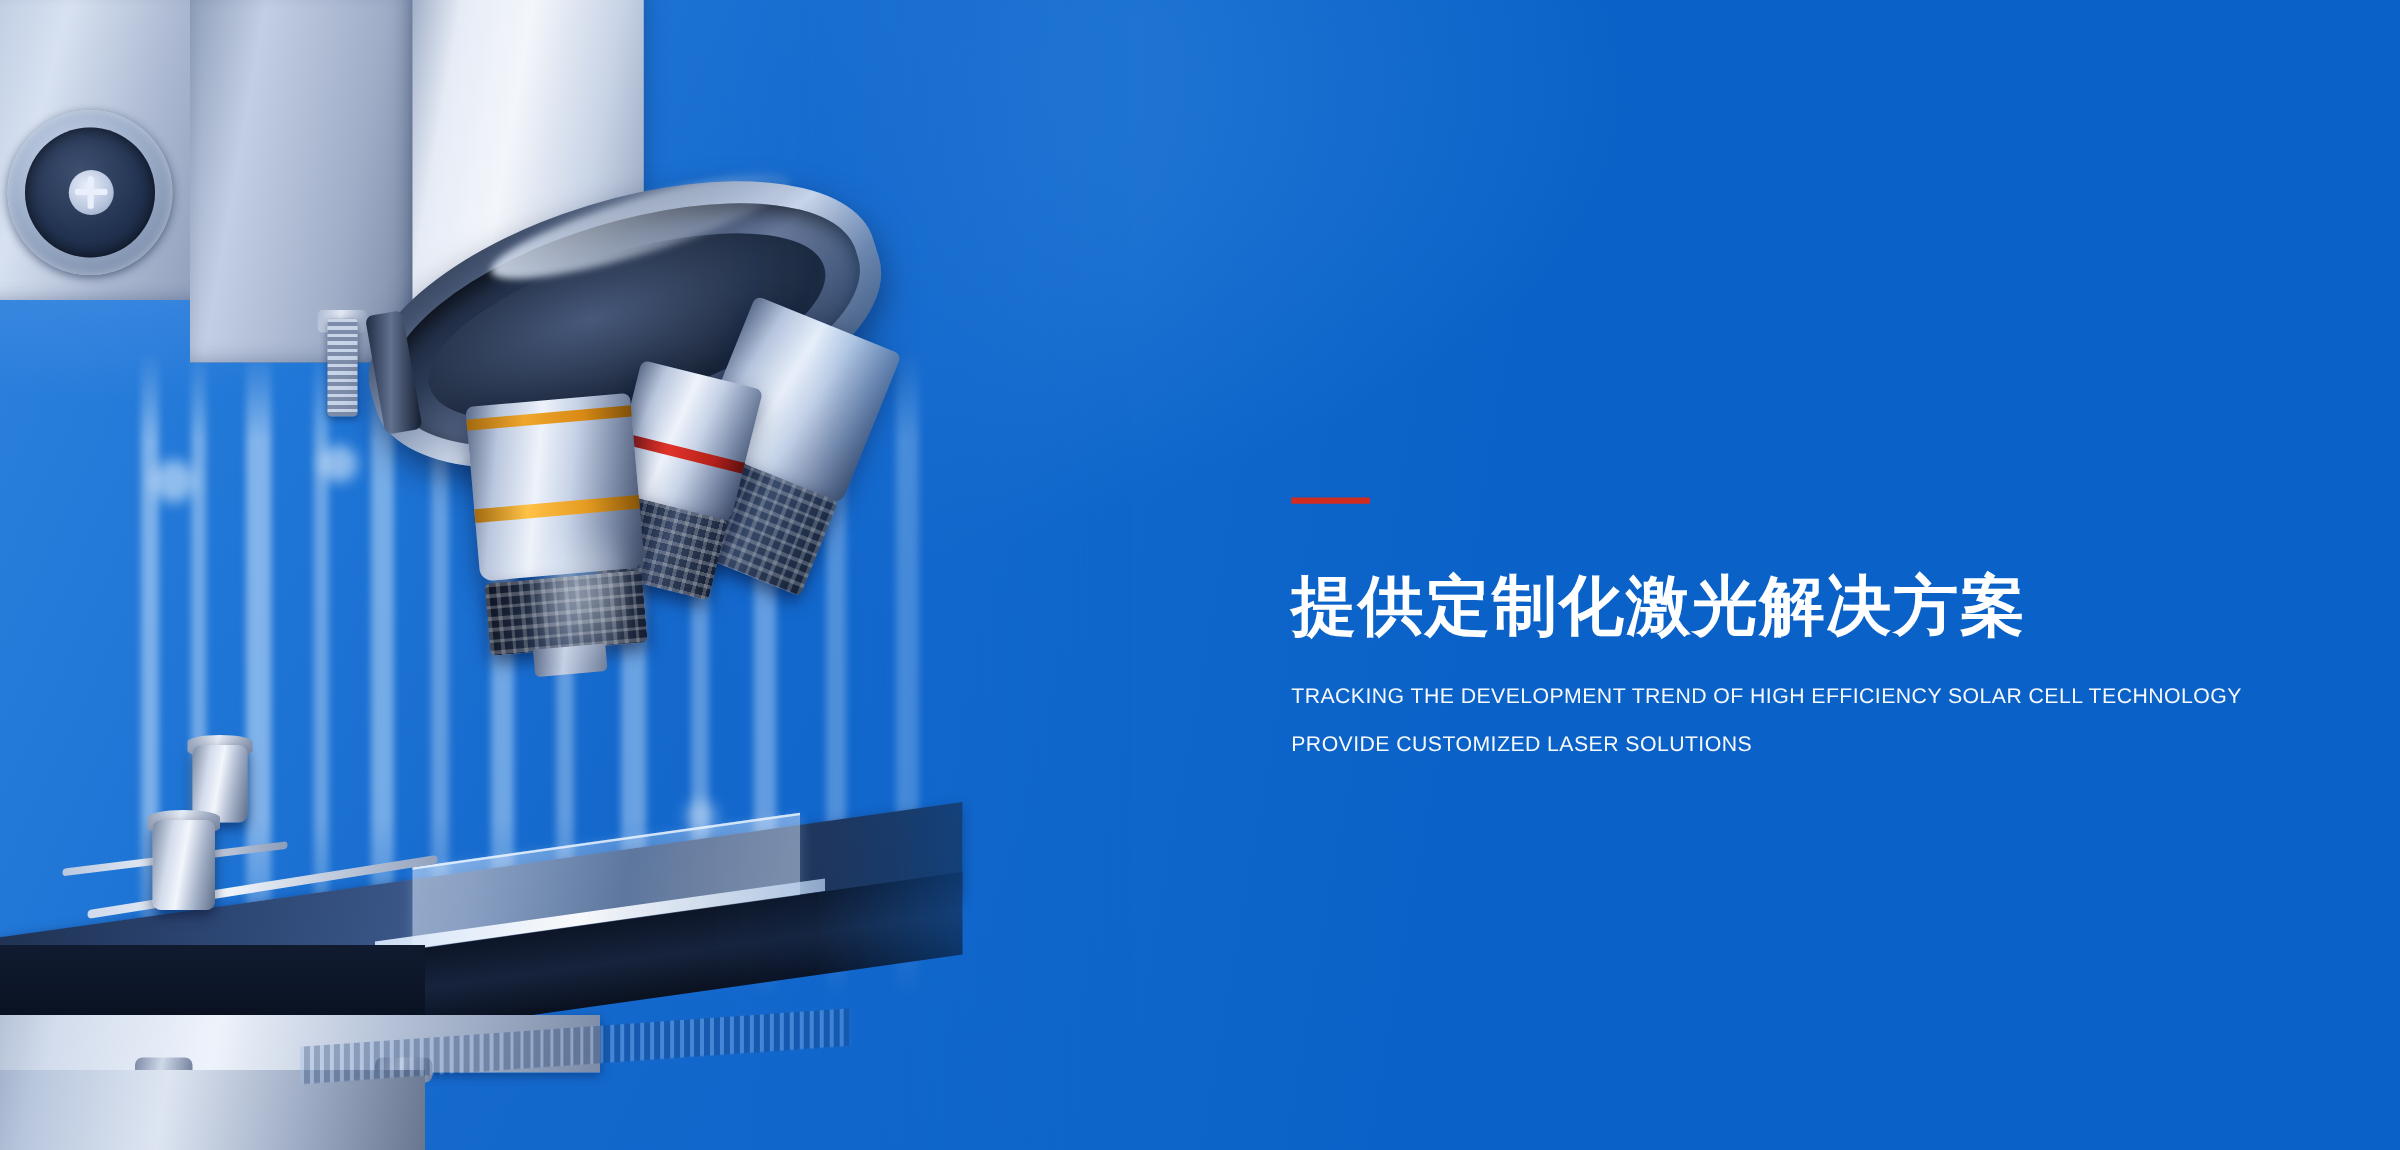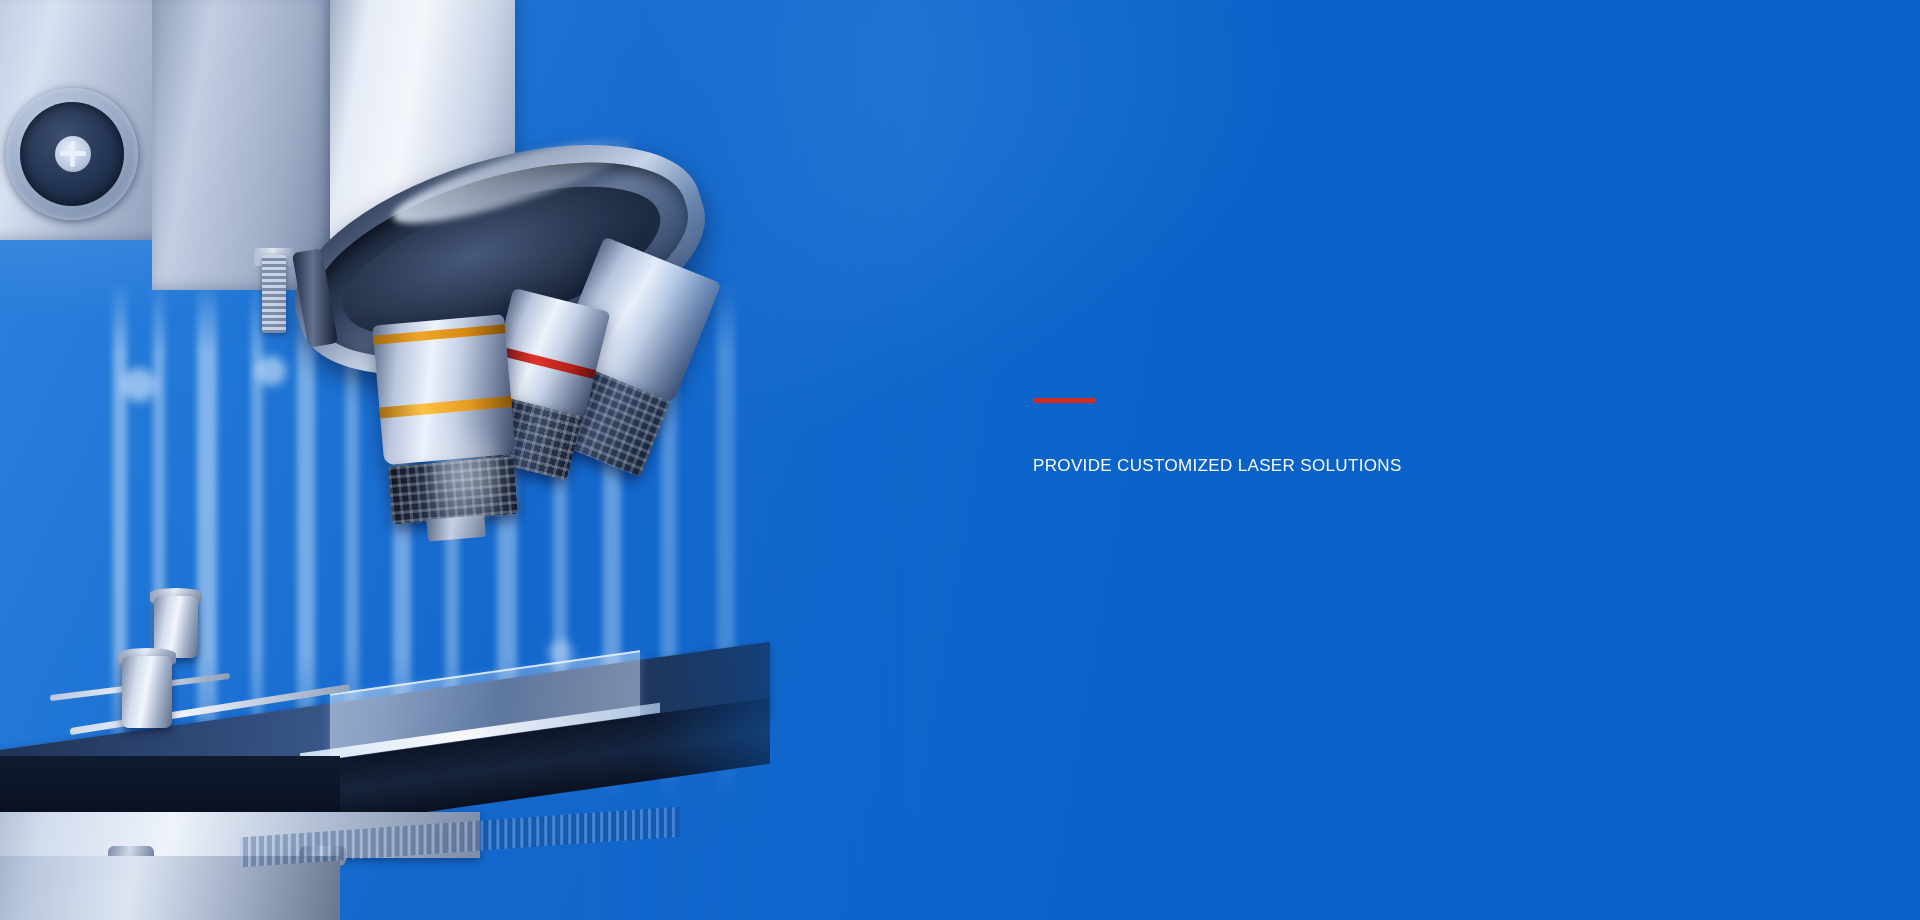--- a/index.html
+++ b/index.html
@@ -367,16 +367,18 @@
     <div class="base-dark"></div>
     <div class="base-top"></div>
     <div class="base-foot" id="foot1"></div>
     <div class="base-foot" id="foot2"></div>
     <div class="base-body"></div>
     <div class="bottom-gear"></div>
   </div>
 
   <div class="content">
     <div class="accent-rule"></div>
+    <div class="headline">提供定制化激光解决方案</div>
+    <div class="en">TRACKING THE DEVELOPMENT TREND OF HIGH EFFICIENCY SOLAR CELL TECHNOLOGY</div>
     <div class="en last">PROVIDE CUSTOMIZED LASER SOLUTIONS</div>
   </div>
 
 </div>
 
 </body></html>

